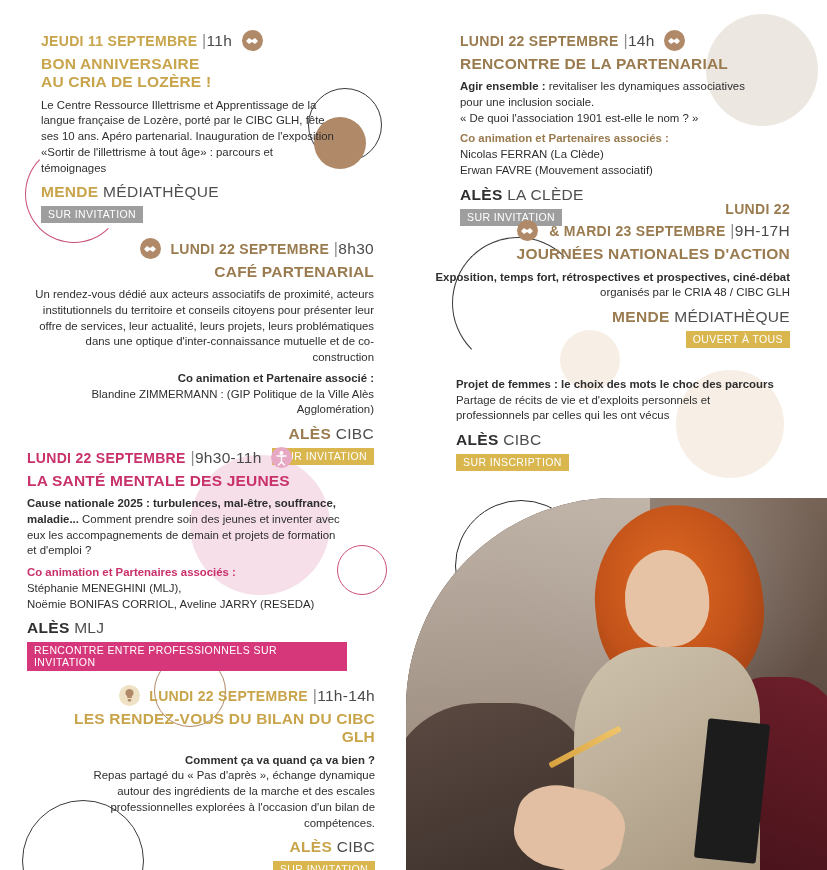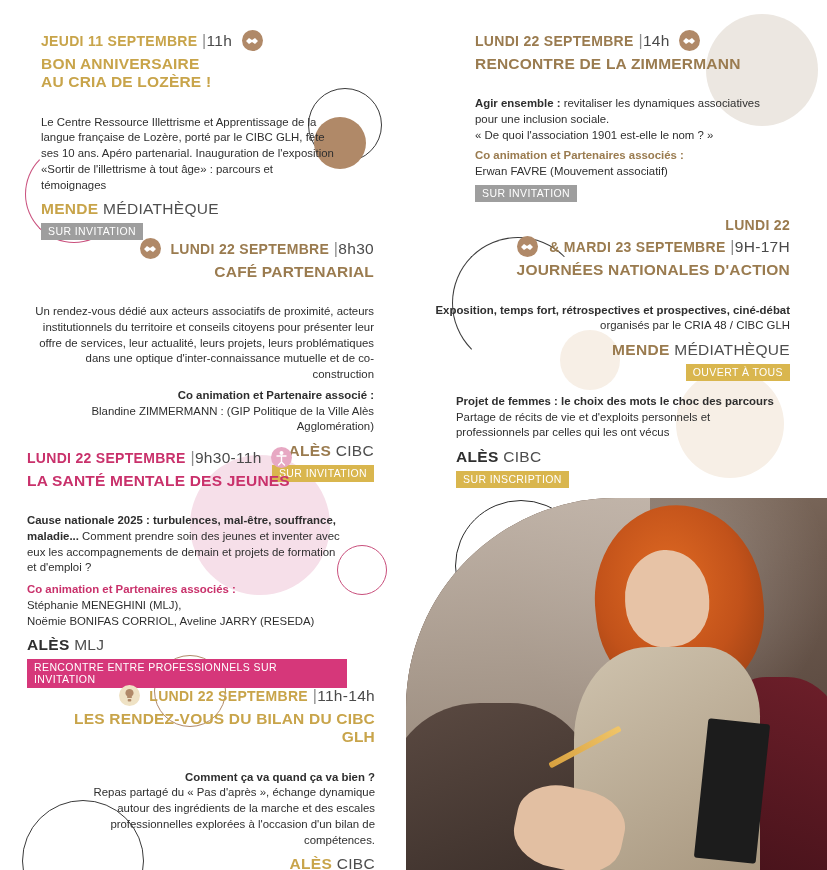--- a/index.html
+++ b/index.html
@@ -148,21 +148,21 @@
     margin-top: 4px;
     letter-spacing: .2px;
   }
   .t-gold { color: #c8a44a; }
   .t-brown { color: #9a7b4f; }
 
   .body-txt {
     font-size: 11.4px;
     line-height: 1.38;
     color: #2e2e2e;
-    margin-top: 23px;
+    margin-top: 6px;
   }
   .body-txt b { font-weight: bold; }
 
   .place {
     margin-top: 7px;
     font-size: 15.5px;
     letter-spacing: .3px;
   }
   .place .city { font-weight: bold; }
   .place .venue { font-weight: normal; color: #4e4e4e; }
@@ -310,42 +310,47 @@
     <div class="title t-gold">LES RENDEZ-VOUS DU BILAN DU CIBC GLH</div>
     <div class="body-txt" style="font-weight:bold;">Comment ça va quand ça va bien ?</div>
     <div class="body-txt" style="margin-top:0;">Repas partagé du « Pas d'après », échange dynamique autour des ingrédients de la marche et des escales professionnelles explorées à l'occasion d'un bilan de compétences.</div>
     <div class="place p-gold">
       <span class="city">ALÈS</span>
       <span class="venue">CIBC</span>
     </div>
     <div class="badge b-gold">SUR INVITATION</div>
   </div>
 
-  <div class="block left" style="left:475px; top:30px; width:305px;">
+  <div class="block left" style="left:460px; top:30px; width:305px;">
     <div class="head">
       <span class="date d-brown">LUNDI 22  SEPTEMBRE</span>
       <span class="sep">|</span><span class="hour">14h</span>
       <span class="icon-b ib-brown">
         <svg width="21" height="21" viewBox="0 0 21 21">
             <path d="M4 11l3-3 3 2 3-2 3 3-3 3-3-2-3 2z" fill="#fff"></path>
           </svg>
       </span>
     </div>
-    <div class="title t-brown">RENCONTRE DE LA ZIMMERMANN</div>
+    <div class="title t-brown">RENCONTRE DE LA PARTENARIAL</div>
     <div class="body-txt">
       <b>Agir ensemble :</b>
       <span>revitaliser les dynamiques associatives pour une inclusion sociale.</span>
     </div>
     <div class="body-txt" style="margin-top:0;">« De quoi l'association 1901 est-elle le nom ? »</div>
     <div class="body-txt" style="margin-top:5px;font-weight:bold;color:#9a7b4f;">Co animation et Partenaires associés :</div>
+    <div class="body-txt" style="margin-top:0;">Nicolas FERRAN (La Clède)</div>
     <div class="body-txt" style="margin-top:0;">Erwan FAVRE (Mouvement associatif)</div>
+    <div class="place p-dark">
+      <span class="city">ALÈS</span>
+      <span class="venue">LA CLÈDE</span>
+    </div>
     <div class="badge b-gray">SUR INVITATION</div>
   </div>
 
-  <div class="block right" style="left:420px; top:216px; width:370px;">
+  <div class="block right" style="left:420px; top:200px; width:370px;">
     <div class="head">
       <span class="date d-brown">LUNDI 22</span>
     </div>
     <div class="head" style="margin-top:2px;">
       <span class="icon-b ib-brown" style="margin-left:0;margin-right:6px;">
         <svg width="21" height="21" viewBox="0 0 21 21">
             <path d="M4 11l3-3 3 2 3-2 3 3-3 3-3-2-3 2z" fill="#fff"></path>
           </svg>
       </span>
       <span class="date d-brown">&amp; MARDI 23 SEPTEMBRE</span>

